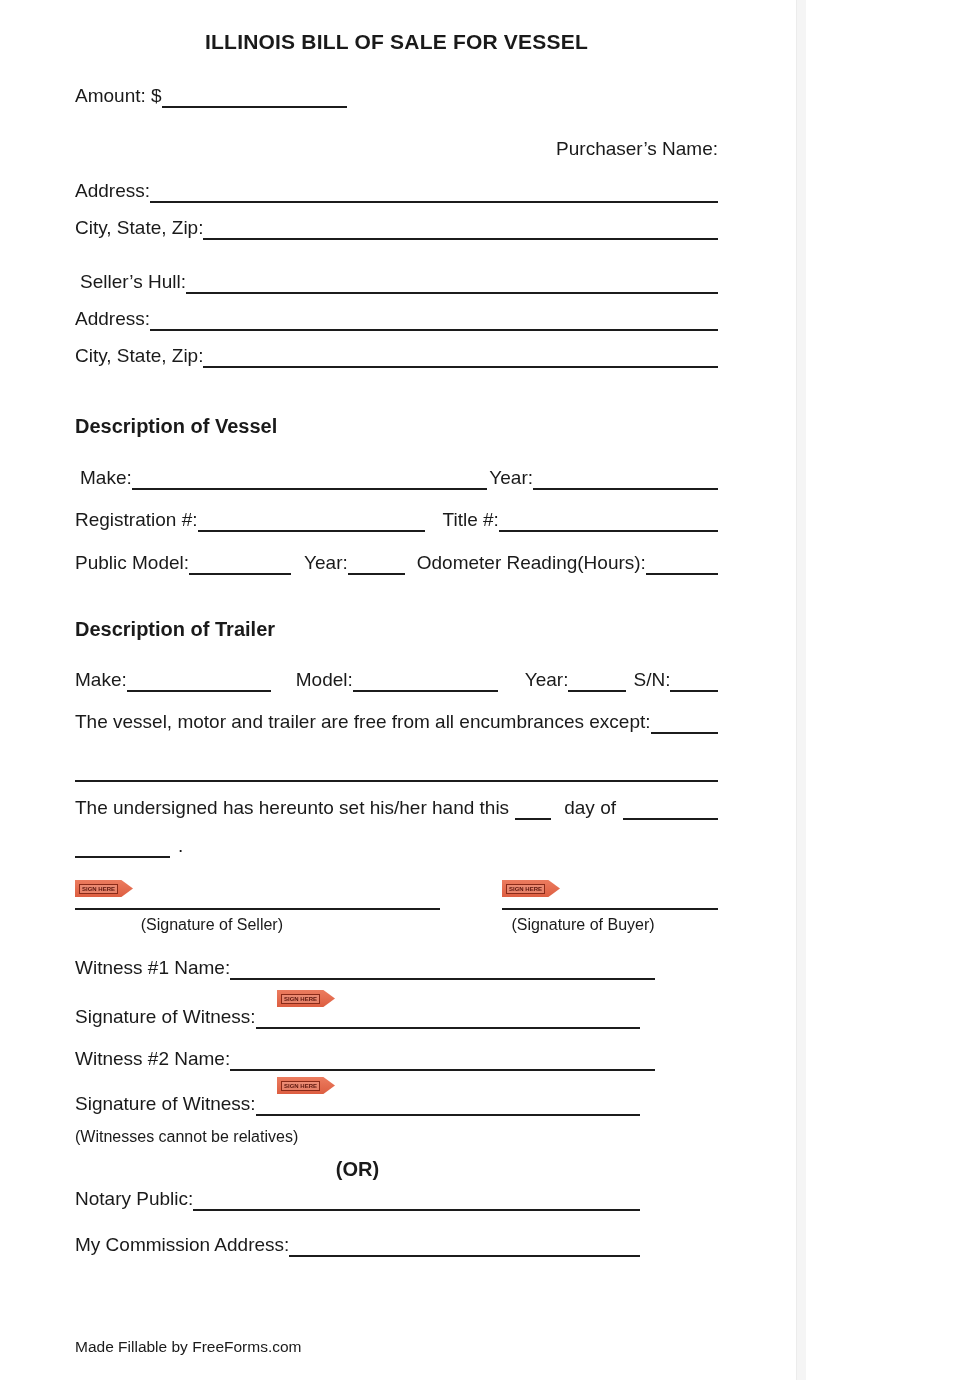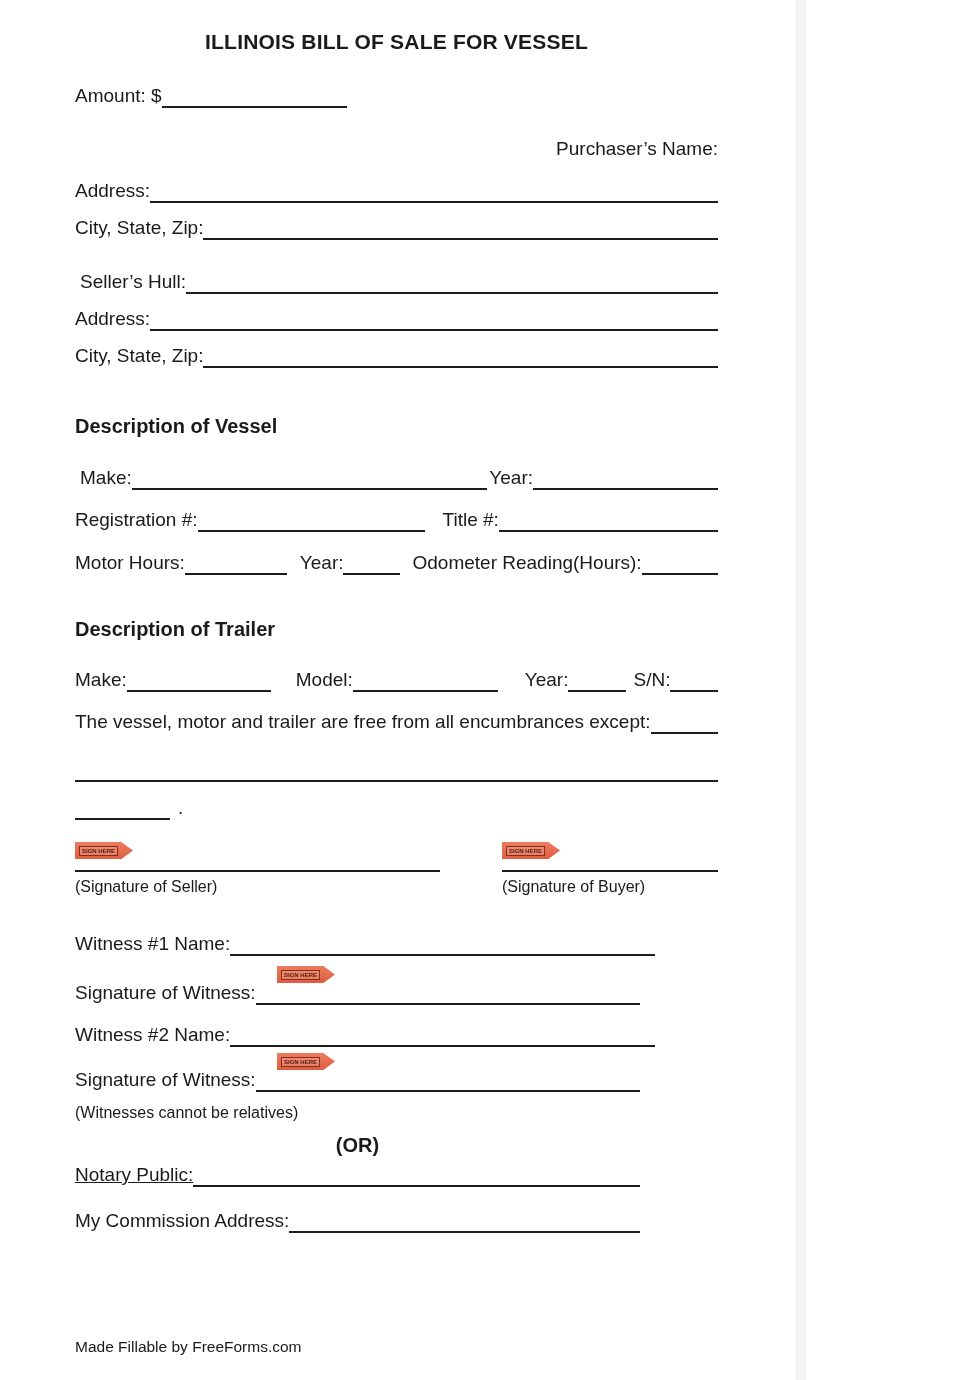--- a/index.html
+++ b/index.html
@@ -27,36 +27,36 @@
   .heading-trailer { margin-top: 43px; }
   .row-tmake { margin-top: 23px; }
   .row-encumb { margin-top: 14px; }
   .row-encumb2 { margin-top: 20px; }
   .row-undersigned { margin-top: 10px; }
   .row-shortline { margin-top: 10px; }
   .sig-row { display: flex; margin-top: 22px; }
   .sig-col-left { flex: 0 0 365px; }
   .sig-col-right { flex: 1 1 auto; margin-left: 62px; }
   .sig-line { display: block; height: 0; border-bottom: 2px solid #1c1c1c; }
-  .sig-caption { margin-top: 6px; font-size: 16px; width: 75%; text-align: left; }
+  .sig-caption { margin-top: 6px; font-size: 16px; width: 75%; text-align: center; }
   .sign-tag { width: 58px; height: 17px; margin-bottom: 11px;
               background: linear-gradient(180deg, #ec7c5f, #dd5e41);
               clip-path: polygon(0 0, 80% 0, 100% 50%, 80% 100%, 0 100%);
               display: flex; align-items: center; padding-left: 4px; }
   .sign-tag .tag-text { font-size: 6px; font-weight: bold; color: #5a150c; line-height: 8px;
                         border: 1px solid #8a2a18; padding: 0 2px; white-space: nowrap;
                         background: rgba(255,255,255,0.18); }
   .sign-tag-abs { position: absolute; left: 202px; top: -11px; margin-bottom: 0; }
-  .row-witness1 { margin-top: 32px; max-width: 580px; text-align: center; }
+  .row-witness1 { margin-top: 18px; max-width: 580px; text-align: center; }
   .row-sigwit { margin-top: 21px; max-width: 565px; position: relative; }
   .row-witness2 { margin-top: 14px; max-width: 580px; }
   .row-sigwit2 { margin-top: 17px; max-width: 565px; position: relative; }
   .witness-note { margin-top: 12px; font-size: 16px; }
   .or-row { margin-top: 12px; width: 565px; text-align: center; font-size: 20px; font-weight: bold; }
-  .row-notary { margin-top: 2px; max-width: 565px; text-decoration: underline; }
+  .row-notary { margin-top: 2px; max-width: 565px; }
   .row-commission { margin-top: 18px; max-width: 565px; }
   .doc-footer { position: absolute; left: 75px; bottom: 24px; font-size: 15.5px; }
 </style>
 </head>
 <body>
 
 <div class="page">
 
   <div class="doc-title">ILLINOIS BILL OF SALE FOR VESSEL</div>
 
@@ -102,21 +102,21 @@
 
 
   <div class="row row-reg">
     <span class="lbl">Registration #:</span>
     <span class="line" style="width:227px"></span>
     <span class="lbl" style="margin-left:18px">Title #:</span>
     <span class="line flex"></span>
   </div>
 
   <div class="row row-motor">
-    <span class="lbl">Motor Hours:</span>
+    <span class="lbl">Public Model:</span>
     <span class="line" style="width:102px"></span>
     <span class="lbl" style="margin-left:13px">Year:</span>
     <span class="line" style="width:57px"></span>
     <span class="lbl" style="margin-left:12px">Odometer Reading(Hours):</span>
     <span class="line flex"></span>
   </div>
 
   <div class="heading heading-trailer">Description of Trailer</div>
 
   <div class="row row-tmake">
@@ -131,20 +131,26 @@
   </div>
 
   <div class="row row-encumb">
     <span class="lbl">The vessel, motor and trailer are free from all encumbrances except:</span>
     <span class="line flex"></span>
   </div>
   <div class="row row-encumb2">
     <span class="line flex"></span>
   </div>
 
+  <div class="row row-undersigned">
+    <span class="lbl">The undersigned has hereunto set his/her hand this</span>
+    <span class="line" style="width:57px;margin-left:6px"></span>
+    <span class="lbl" style="margin-left:13px">day of</span>
+    <span class="line" style="width:150px;margin-left:7px"></span>
+  </div>
   <div class="row row-shortline">
     <span class="line" style="width:95px"></span>
     <span class="lbl" style="margin-left:8px">.</span>
   </div>
 
   <div class="sig-row">
     <div class="sig-col-left">
       <div class="sign-tag">
         <span class="tag-text">SIGN HERE</span>
       </div>

